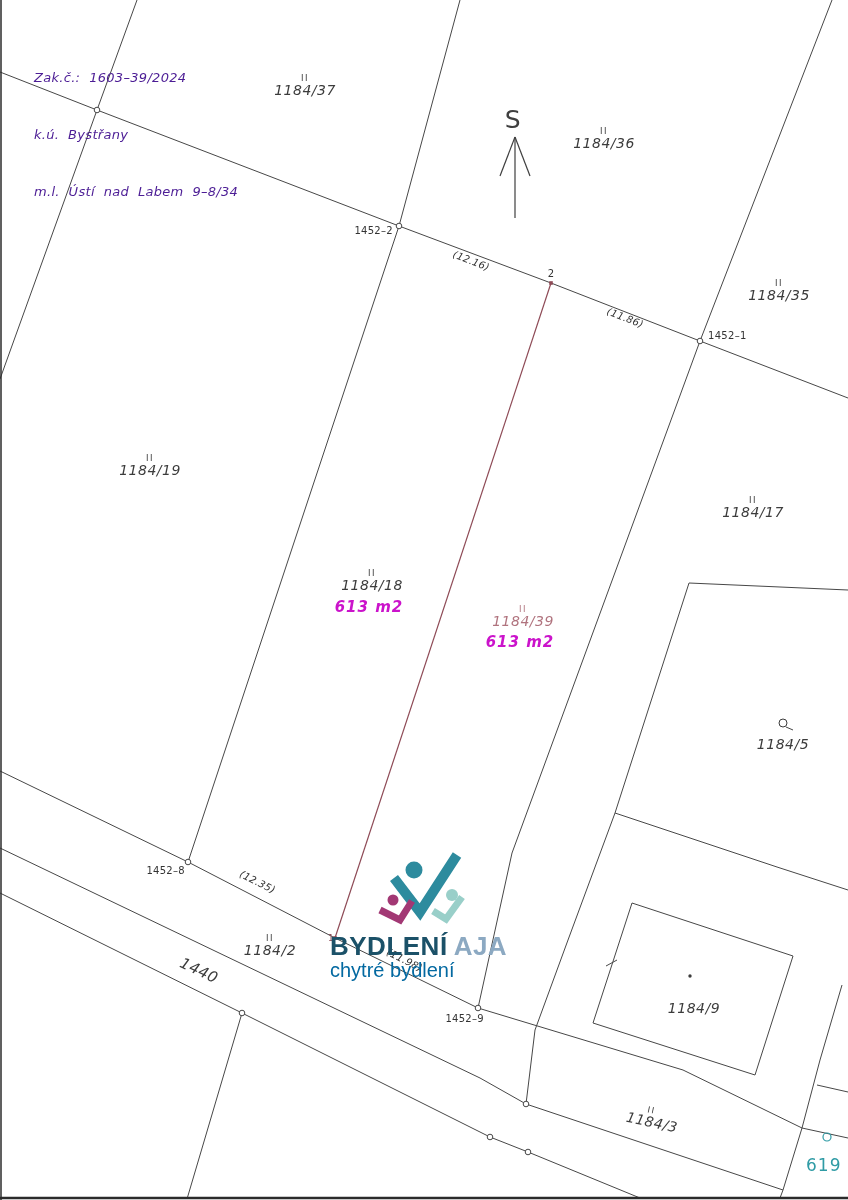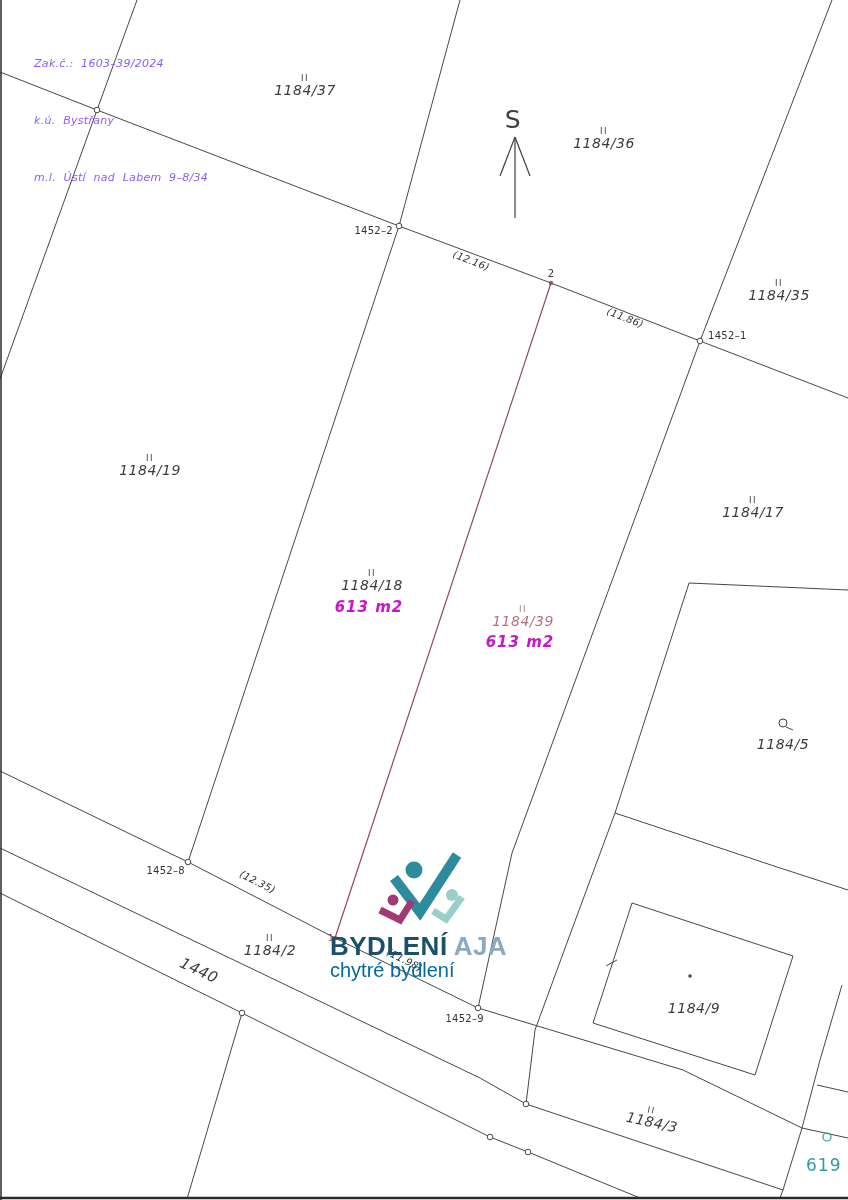--- a/index.html
+++ b/index.html
@@ -1,20 +1,20 @@
 <!DOCTYPE html>
 <html><head>
 <meta charset="utf-8">
 <style>
   html,body{margin:0;padding:0;background:#fff;}
   #stage{position:relative;width:848px;height:1200px;background:#ffffff;overflow:hidden;
          font-family:"DejaVu Sans",sans-serif;}
   #map-svg{position:absolute;left:0;top:0;}
-  #header-block{position:absolute;left:34px;top:16px;color:#8b5cf6;
-    font-style:italic;font-size:11px;line-height:19px;letter-spacing:.3px;white-space:pre;}
+  #header-block{position:absolute;left:34px;top:30px;color:#4c1d95;
+    font-style:italic;font-size:13px;line-height:19px;letter-spacing:.3px;white-space:pre;}
   #logo{position:absolute;left:330px;top:849px;width:200px;text-align:center;pointer-events:none;}
   #logo-icon{position:absolute;left:45px;top:0;width:92px;height:78px;}
   .brand-line{position:absolute;left:0;top:82px;width:200px;text-align:left;
     font-family:"Liberation Sans","DejaVu Sans",sans-serif;font-weight:bold;
     font-size:26px;letter-spacing:.5px;white-space:nowrap;}
   .brand-bold{color:#1b5168;}
   .brand-light{color:#8ca9c2;font-weight:600;margin-left:6px;}
   .brand-tagline{position:absolute;left:0;top:110px;width:200px;text-align:left;
     font-family:"Liberation Sans","DejaVu Sans",sans-serif;font-size:20px;color:#0369a1;}
   #map-ref{position:absolute;left:806px;top:1155px;width:40px;font-size:17px;

